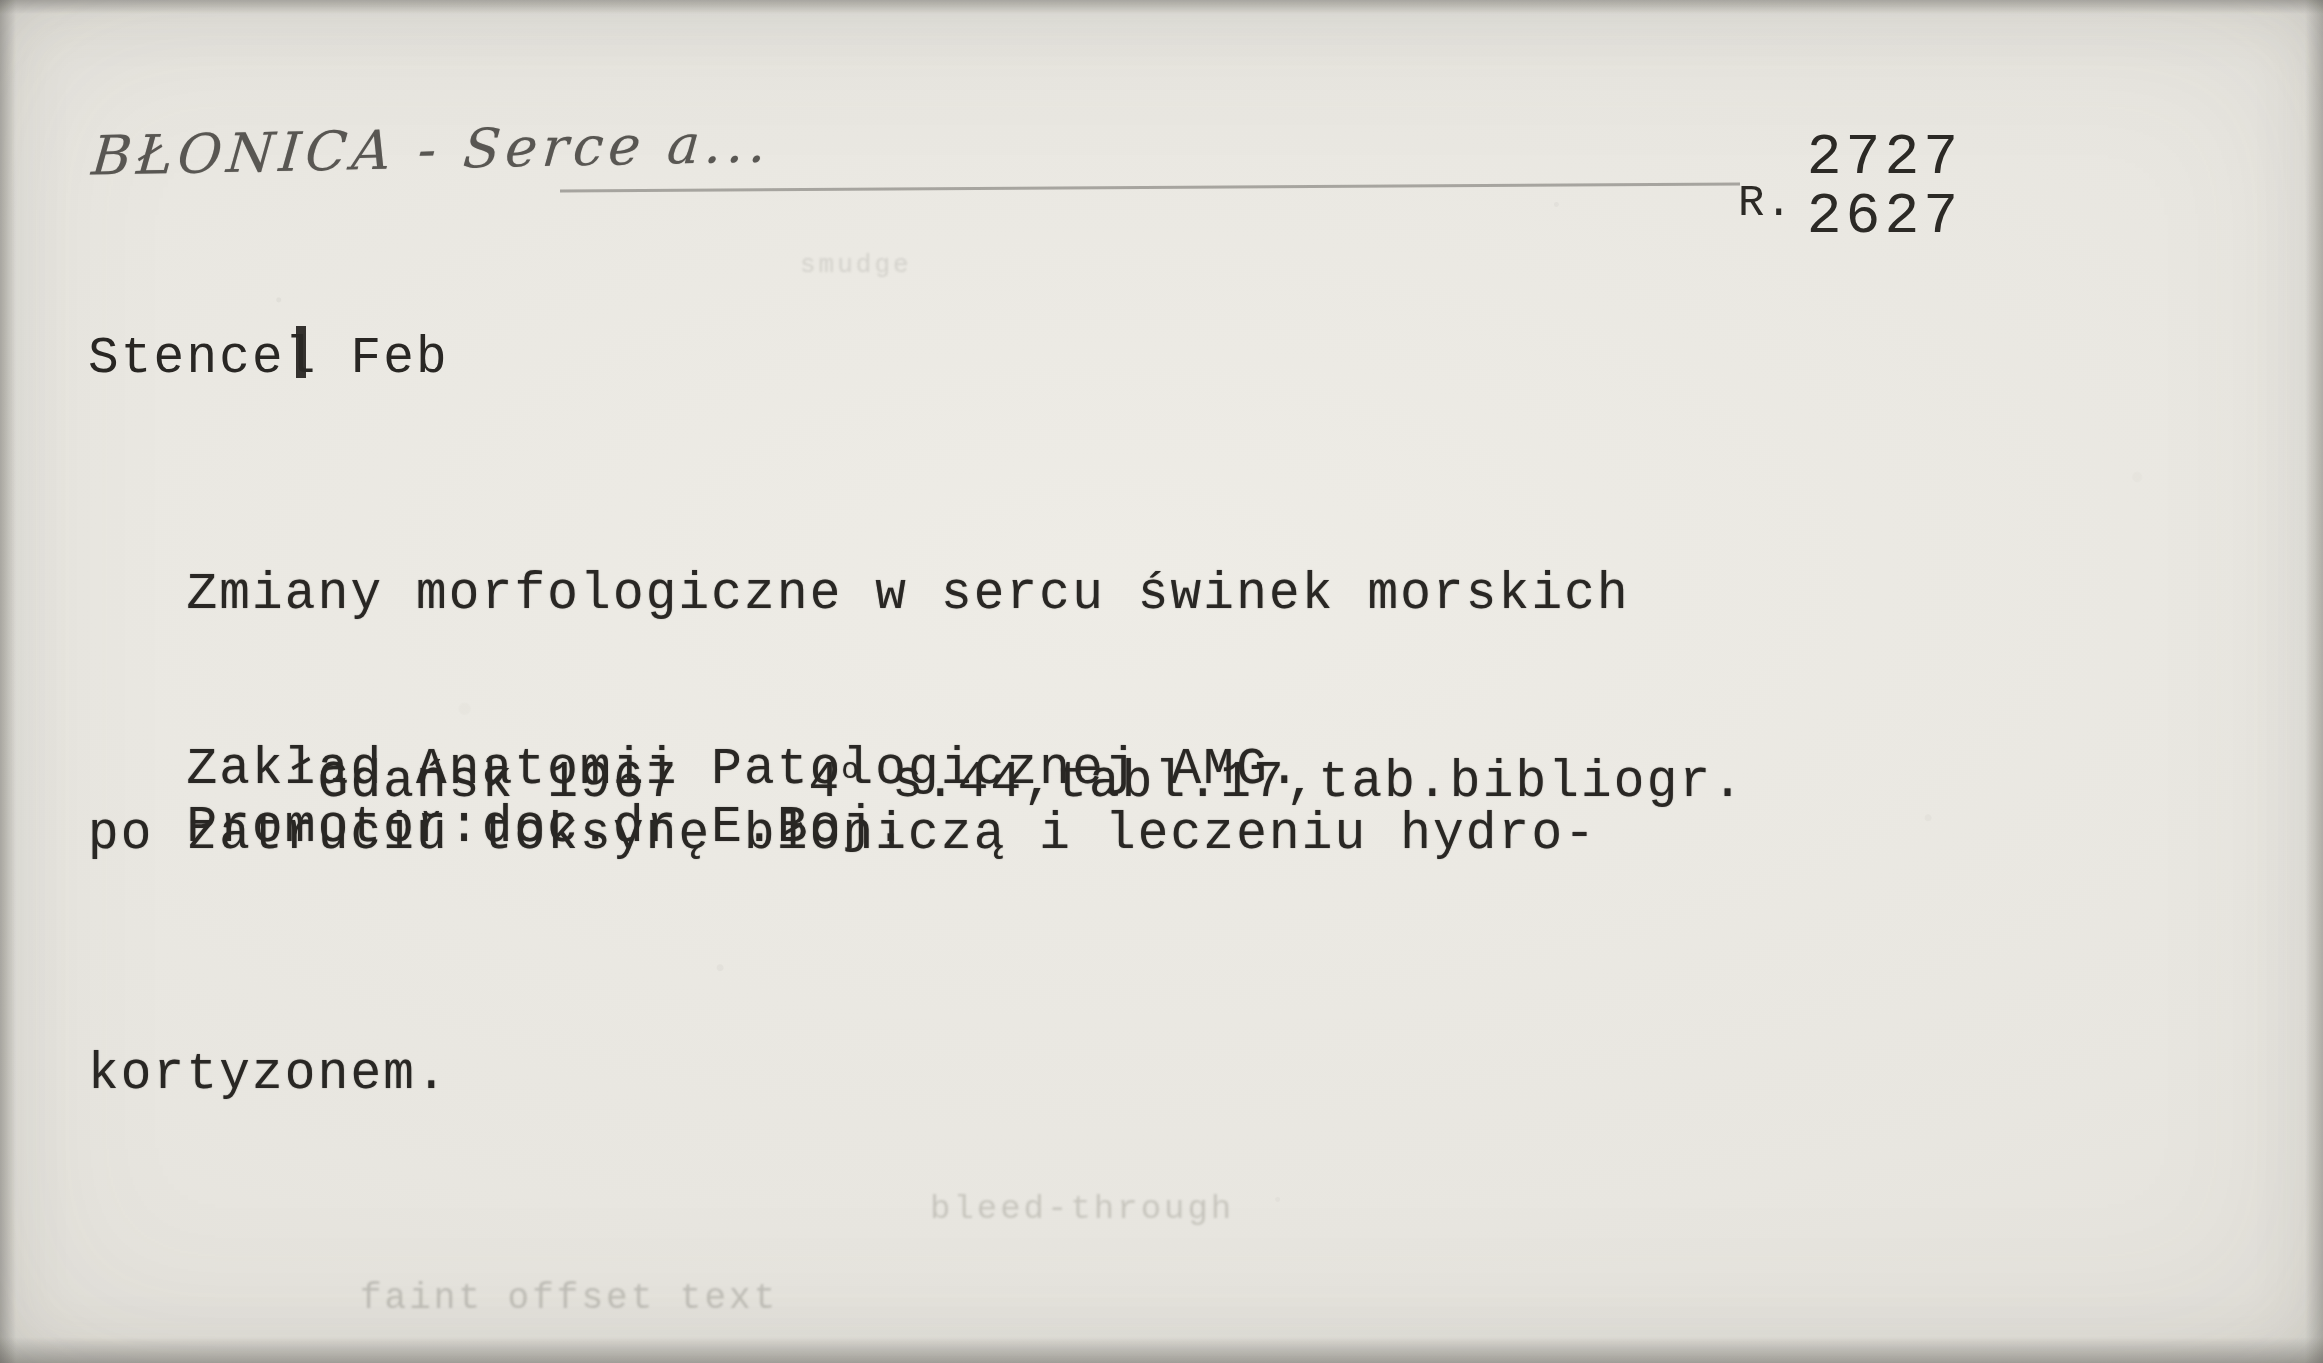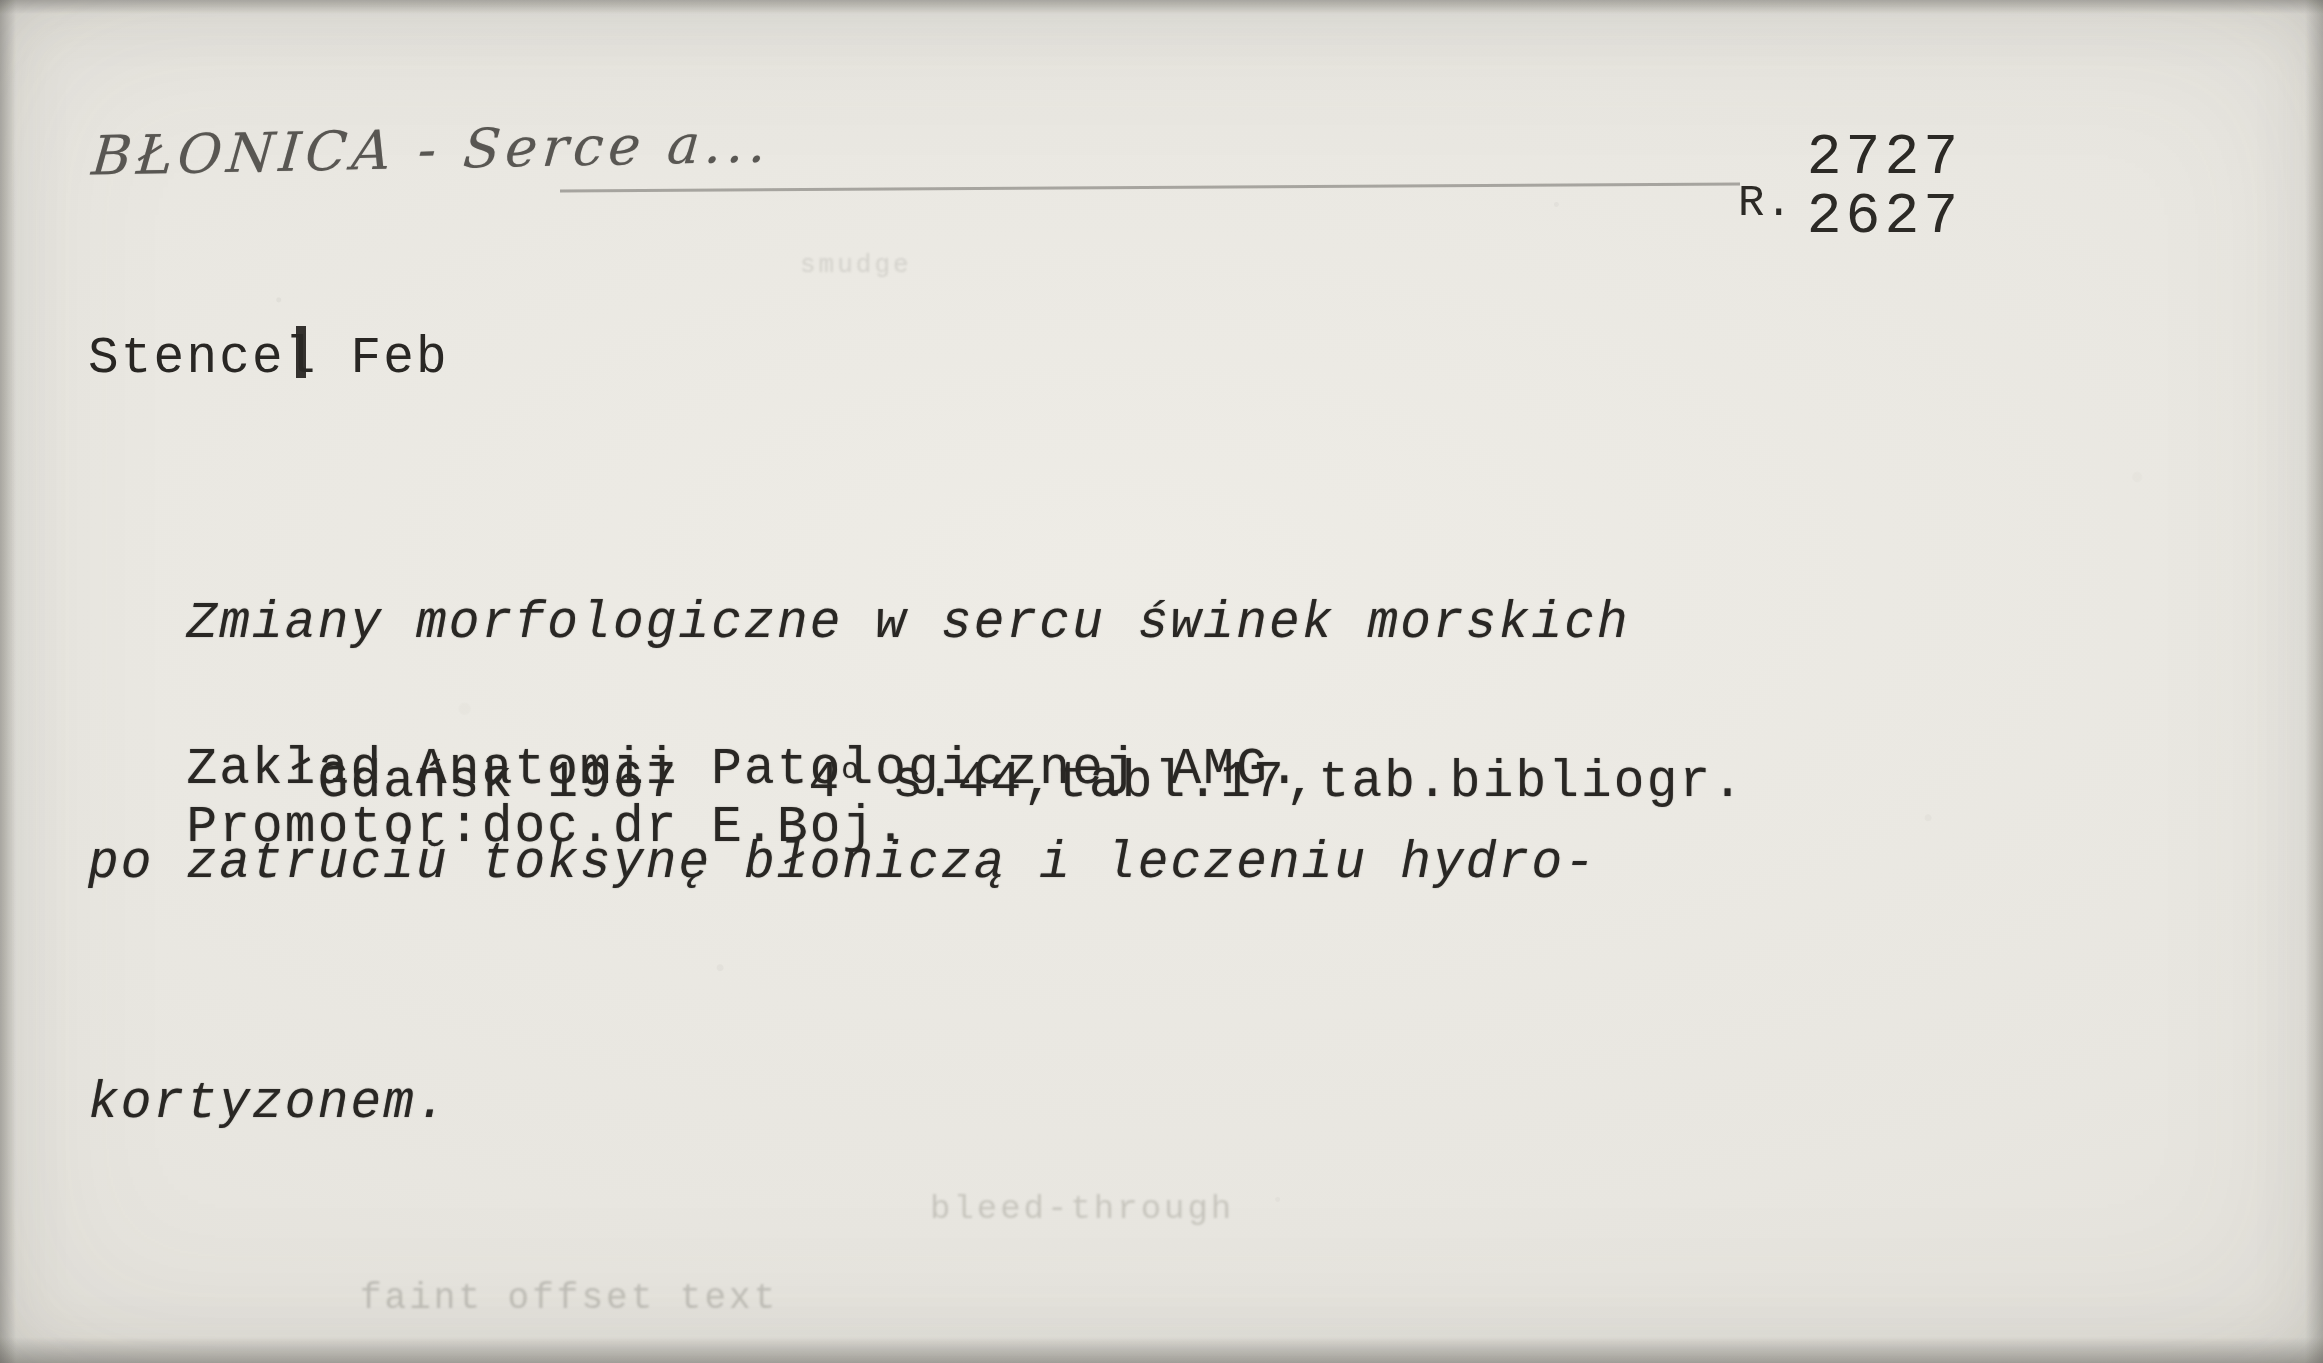--- a/index.html
+++ b/index.html
@@ -184,21 +184,21 @@
     <div class="nums">
       <span>2727</span>
       <span>2627</span>
     </div>
   </div>
 
   <div class="author">
     <span>Stence</span><span class="strike">l</span><span> Feb</span>
   </div>
 
-  <div class="typed" style="top: 424px; font-style: italic;">
+  <div class="typed" style="top: 395px;">
     <span class="line">   Zmiany morfologiczne w sercu świnek morskich</span>
     <span class="line">po zatruciŭ toksynę błoniczą i leczeniu hydro-</span>
     <span class="line">kortyzonem.</span>
   </div>
 
   <div class="typed" style="top: 650px;">
     <span>   Gdańsk 1967</span><span style="display:inline-block;width:130px;"></span><span>4</span><span class="sup">o</span><span> s.44,tabl.17,tab.bibliogr.</span>
   </div>
 
   <div class="typed" style="top: 730px;">   Zakład Anatomii Patologicznej AMG.</div>

